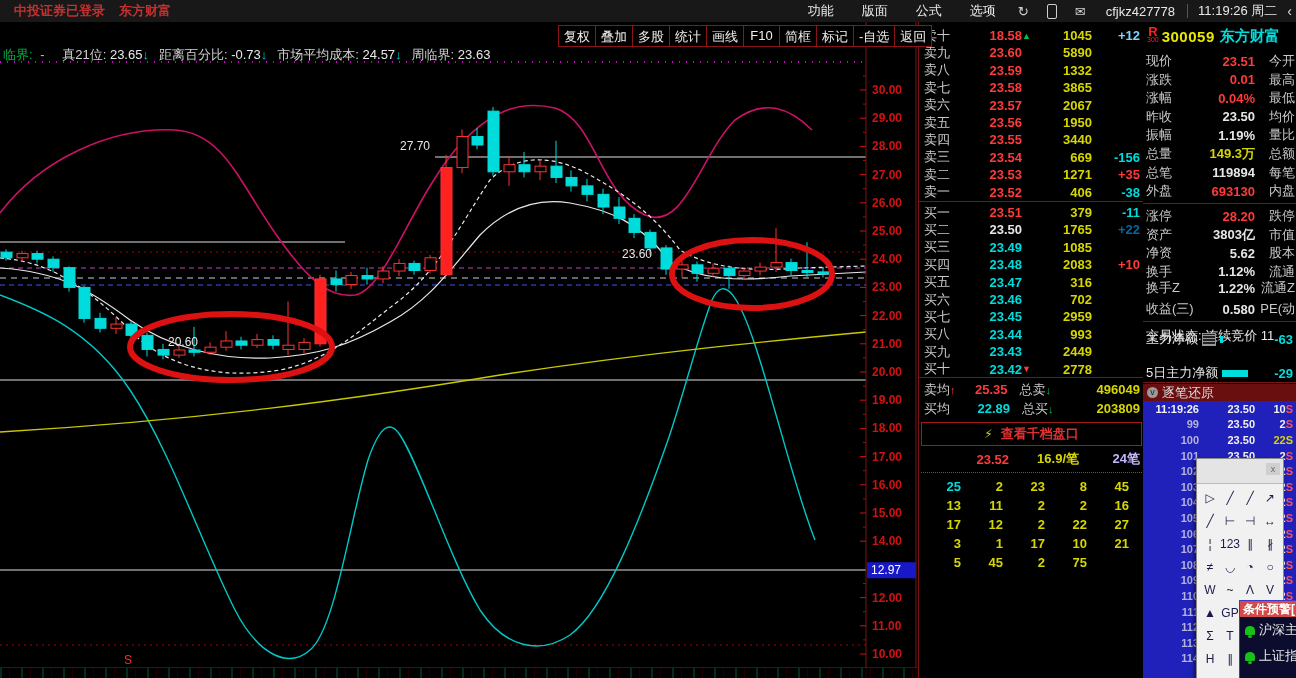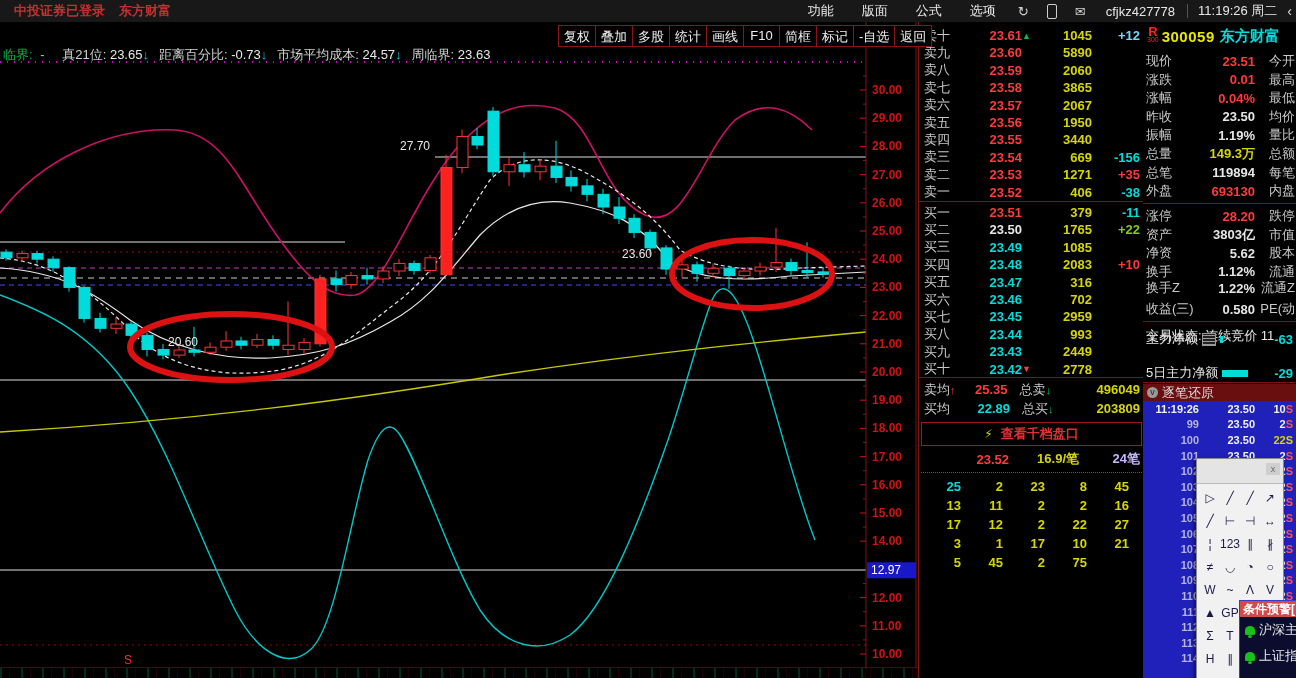--- a/index.html
+++ b/index.html
@@ -337,37 +337,37 @@
     <div class="tool-btn">简框</div>
     <div class="tool-btn">标记</div>
     <div class="tool-btn">-自选</div>
     <div class="tool-btn">返回</div>
   </div>
 
 <div class="panel-a">
   <div id="sell-rows">
       <div class="ob-row" style="top: 5px;">
         <span class="ob-l">卖十</span>
-        <span class="ob-p" style="color: rgb(255, 58, 58);">23.61</span>
+        <span class="ob-p" style="color: rgb(255, 58, 58);">18.58</span>
         <span class="ob-m" style="color: rgb(0, 192, 80);">▲</span>
         <span class="ob-v">1045</span>
         <span class="ob-d" style="color: #7dd3fc;">+12</span>
       </div>
       <div class="ob-row" style="top: 22.4px;">
         <span class="ob-l">卖九</span>
         <span class="ob-p" style="color: rgb(255, 58, 58);">23.60</span>
         <span class="ob-m"></span>
         <span class="ob-v">5890</span>
         <span class="ob-d"></span>
       </div>
       <div class="ob-row" style="top: 39.8px;">
         <span class="ob-l">卖八</span>
         <span class="ob-p" style="color: rgb(255, 58, 58);">23.59</span>
         <span class="ob-m"></span>
-        <span class="ob-v">2060</span>
+        <span class="ob-v">1332</span>
         <span class="ob-d"></span>
       </div>
       <div class="ob-row" style="top: 57.2px;">
         <span class="ob-l">卖七</span>
         <span class="ob-p" style="color: rgb(255, 58, 58);">23.58</span>
         <span class="ob-m"></span>
         <span class="ob-v">3865</span>
         <span class="ob-d"></span>
       </div>
       <div class="ob-row" style="top: 74.6px;">
@@ -420,21 +420,21 @@
         <span class="ob-p" style="color: rgb(255, 58, 58);">23.51</span>
         <span class="ob-m"></span>
         <span class="ob-v">379</span>
         <span class="ob-d" style="color: rgb(0, 220, 220);">-11</span>
       </div>
       <div class="ob-row" style="top: 199.4px;">
         <span class="ob-l">买二</span>
         <span class="ob-p" style="color: rgb(230, 230, 230);">23.50</span>
         <span class="ob-m"></span>
         <span class="ob-v">1765</span>
-        <span class="ob-d" style="color: #84cc16;">+22</span>
+        <span class="ob-d" style="color: #0369a1;">+22</span>
       </div>
       <div class="ob-row" style="top: 216.8px;">
         <span class="ob-l">买三</span>
         <span class="ob-p" style="color: rgb(0, 220, 220);">23.49</span>
         <span class="ob-m"></span>
         <span class="ob-v">1085</span>
         <span class="ob-d"></span>
       </div>
       <div class="ob-row" style="top: 234.2px;">
         <span class="ob-l">买四</span>

